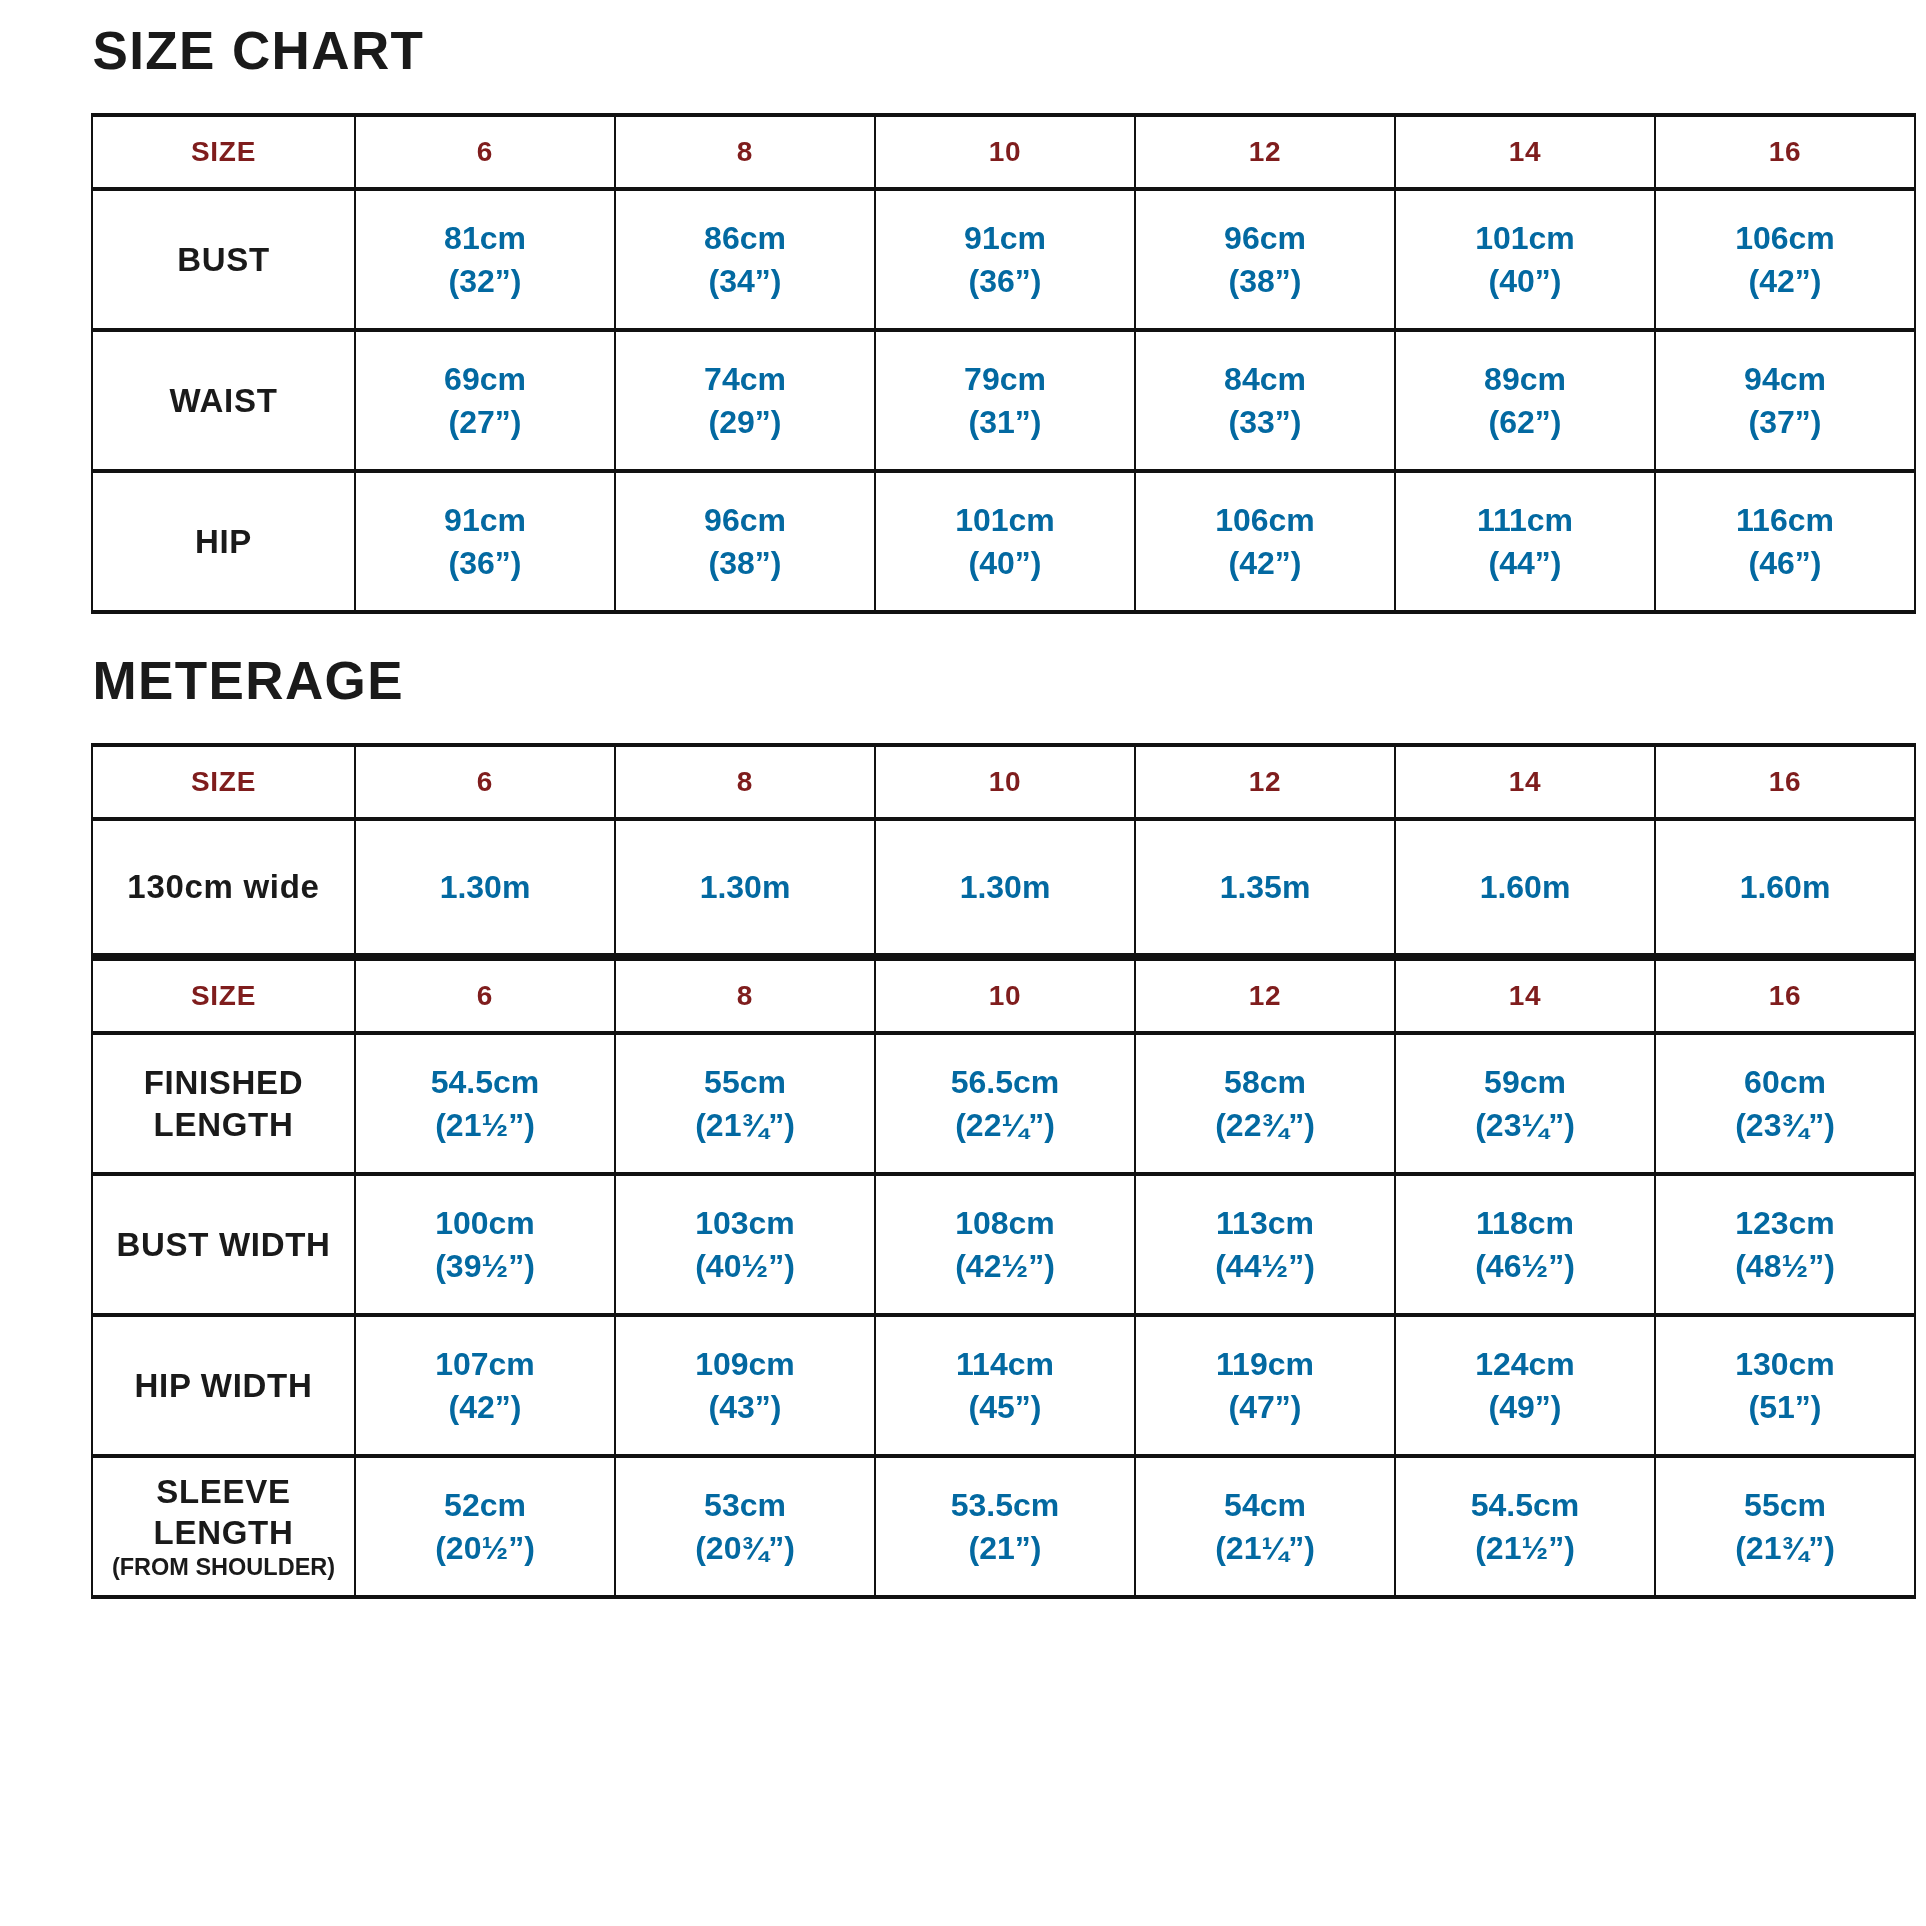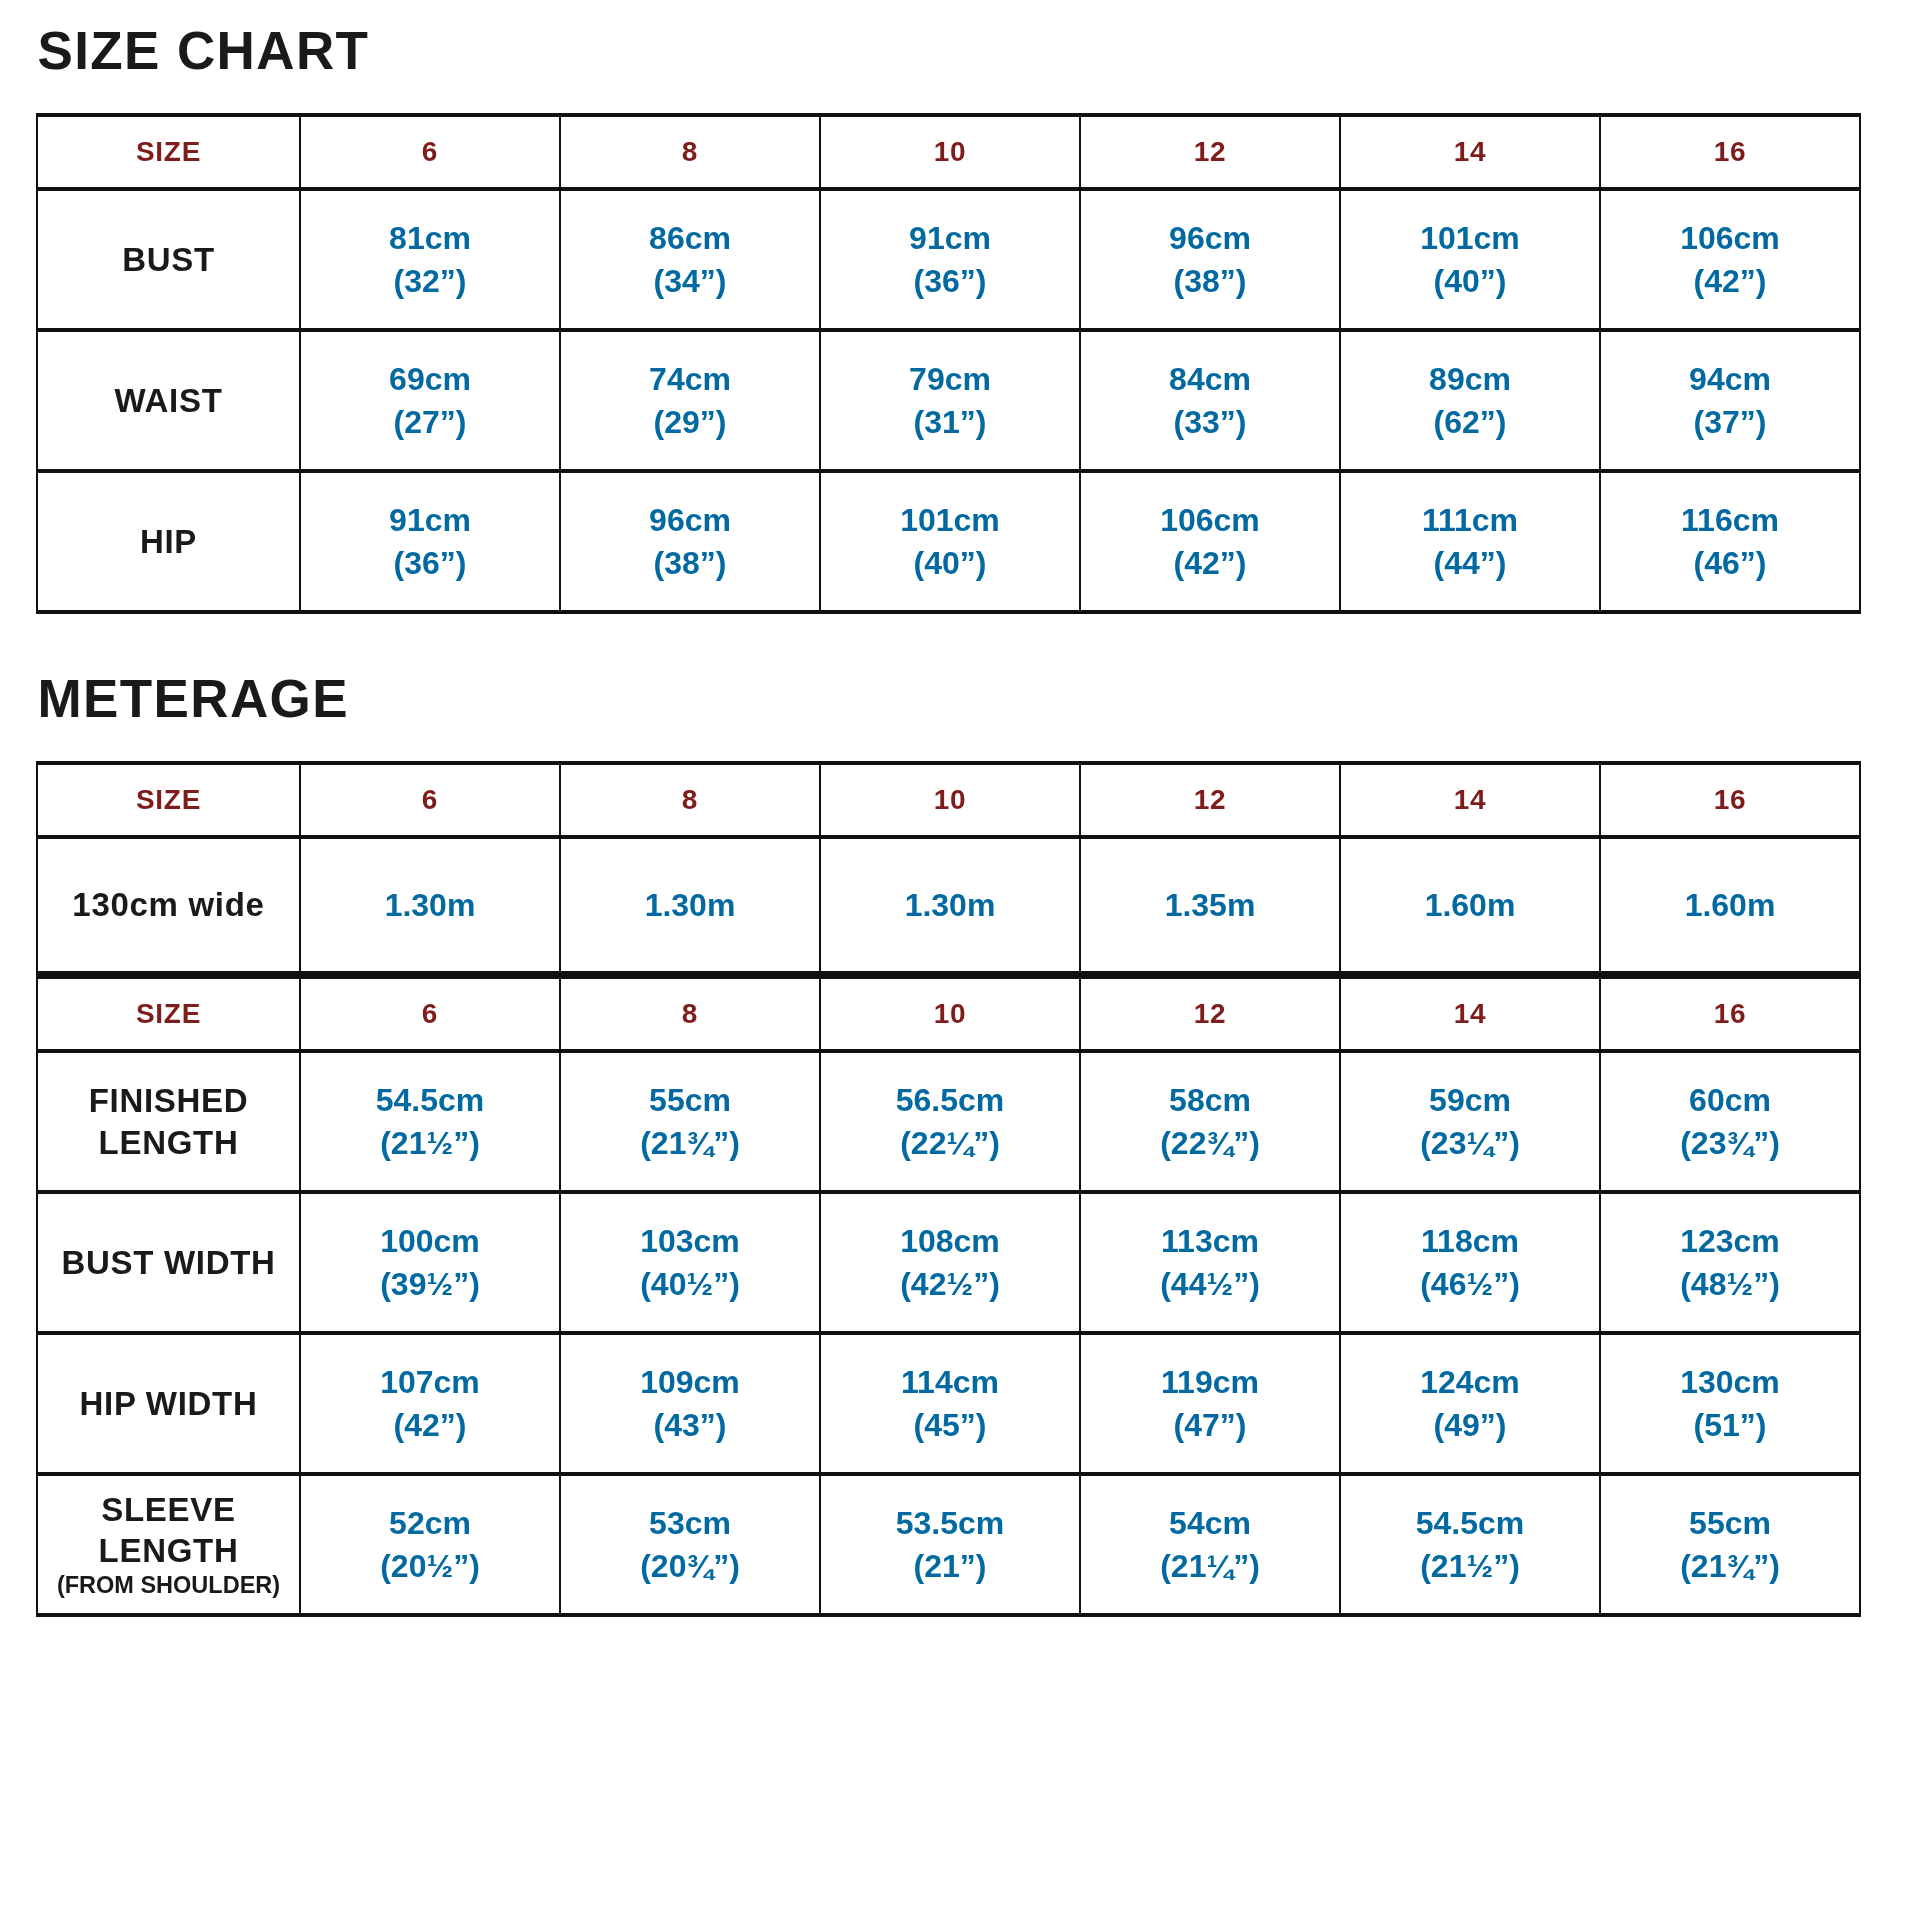--- a/index.html
+++ b/index.html
@@ -8,32 +8,32 @@
     background: #ffffff;
   }
   body {
     width: 1926px;
     height: 1926px;
     font-family: "Liberation Sans", sans-serif;
     color: #111111;
     overflow: hidden;
   }
   .content {
-    padding: 24px 36px 0 36px;
+    padding: 24px 36px 0 91px;
   }
   .section-title {
     font-size: 53px;
     font-weight: 700;
     letter-spacing: 1.4px;
     color: #1a1a1a;
     margin: 0 0 36px 1.4px;
     line-height: 1.0;
   }
   .section + .section .section-title {
-    margin-top: 58px;
+    margin-top: 40px;
   }
   table.size-table {
     border-collapse: collapse;
     table-layout: fixed;
     width: 1823px;
     background: #ffffff;
   }
   col.c0 { width: 263px; }
   col.cn { width: 260px; }
   .size-table th, .size-table td {

